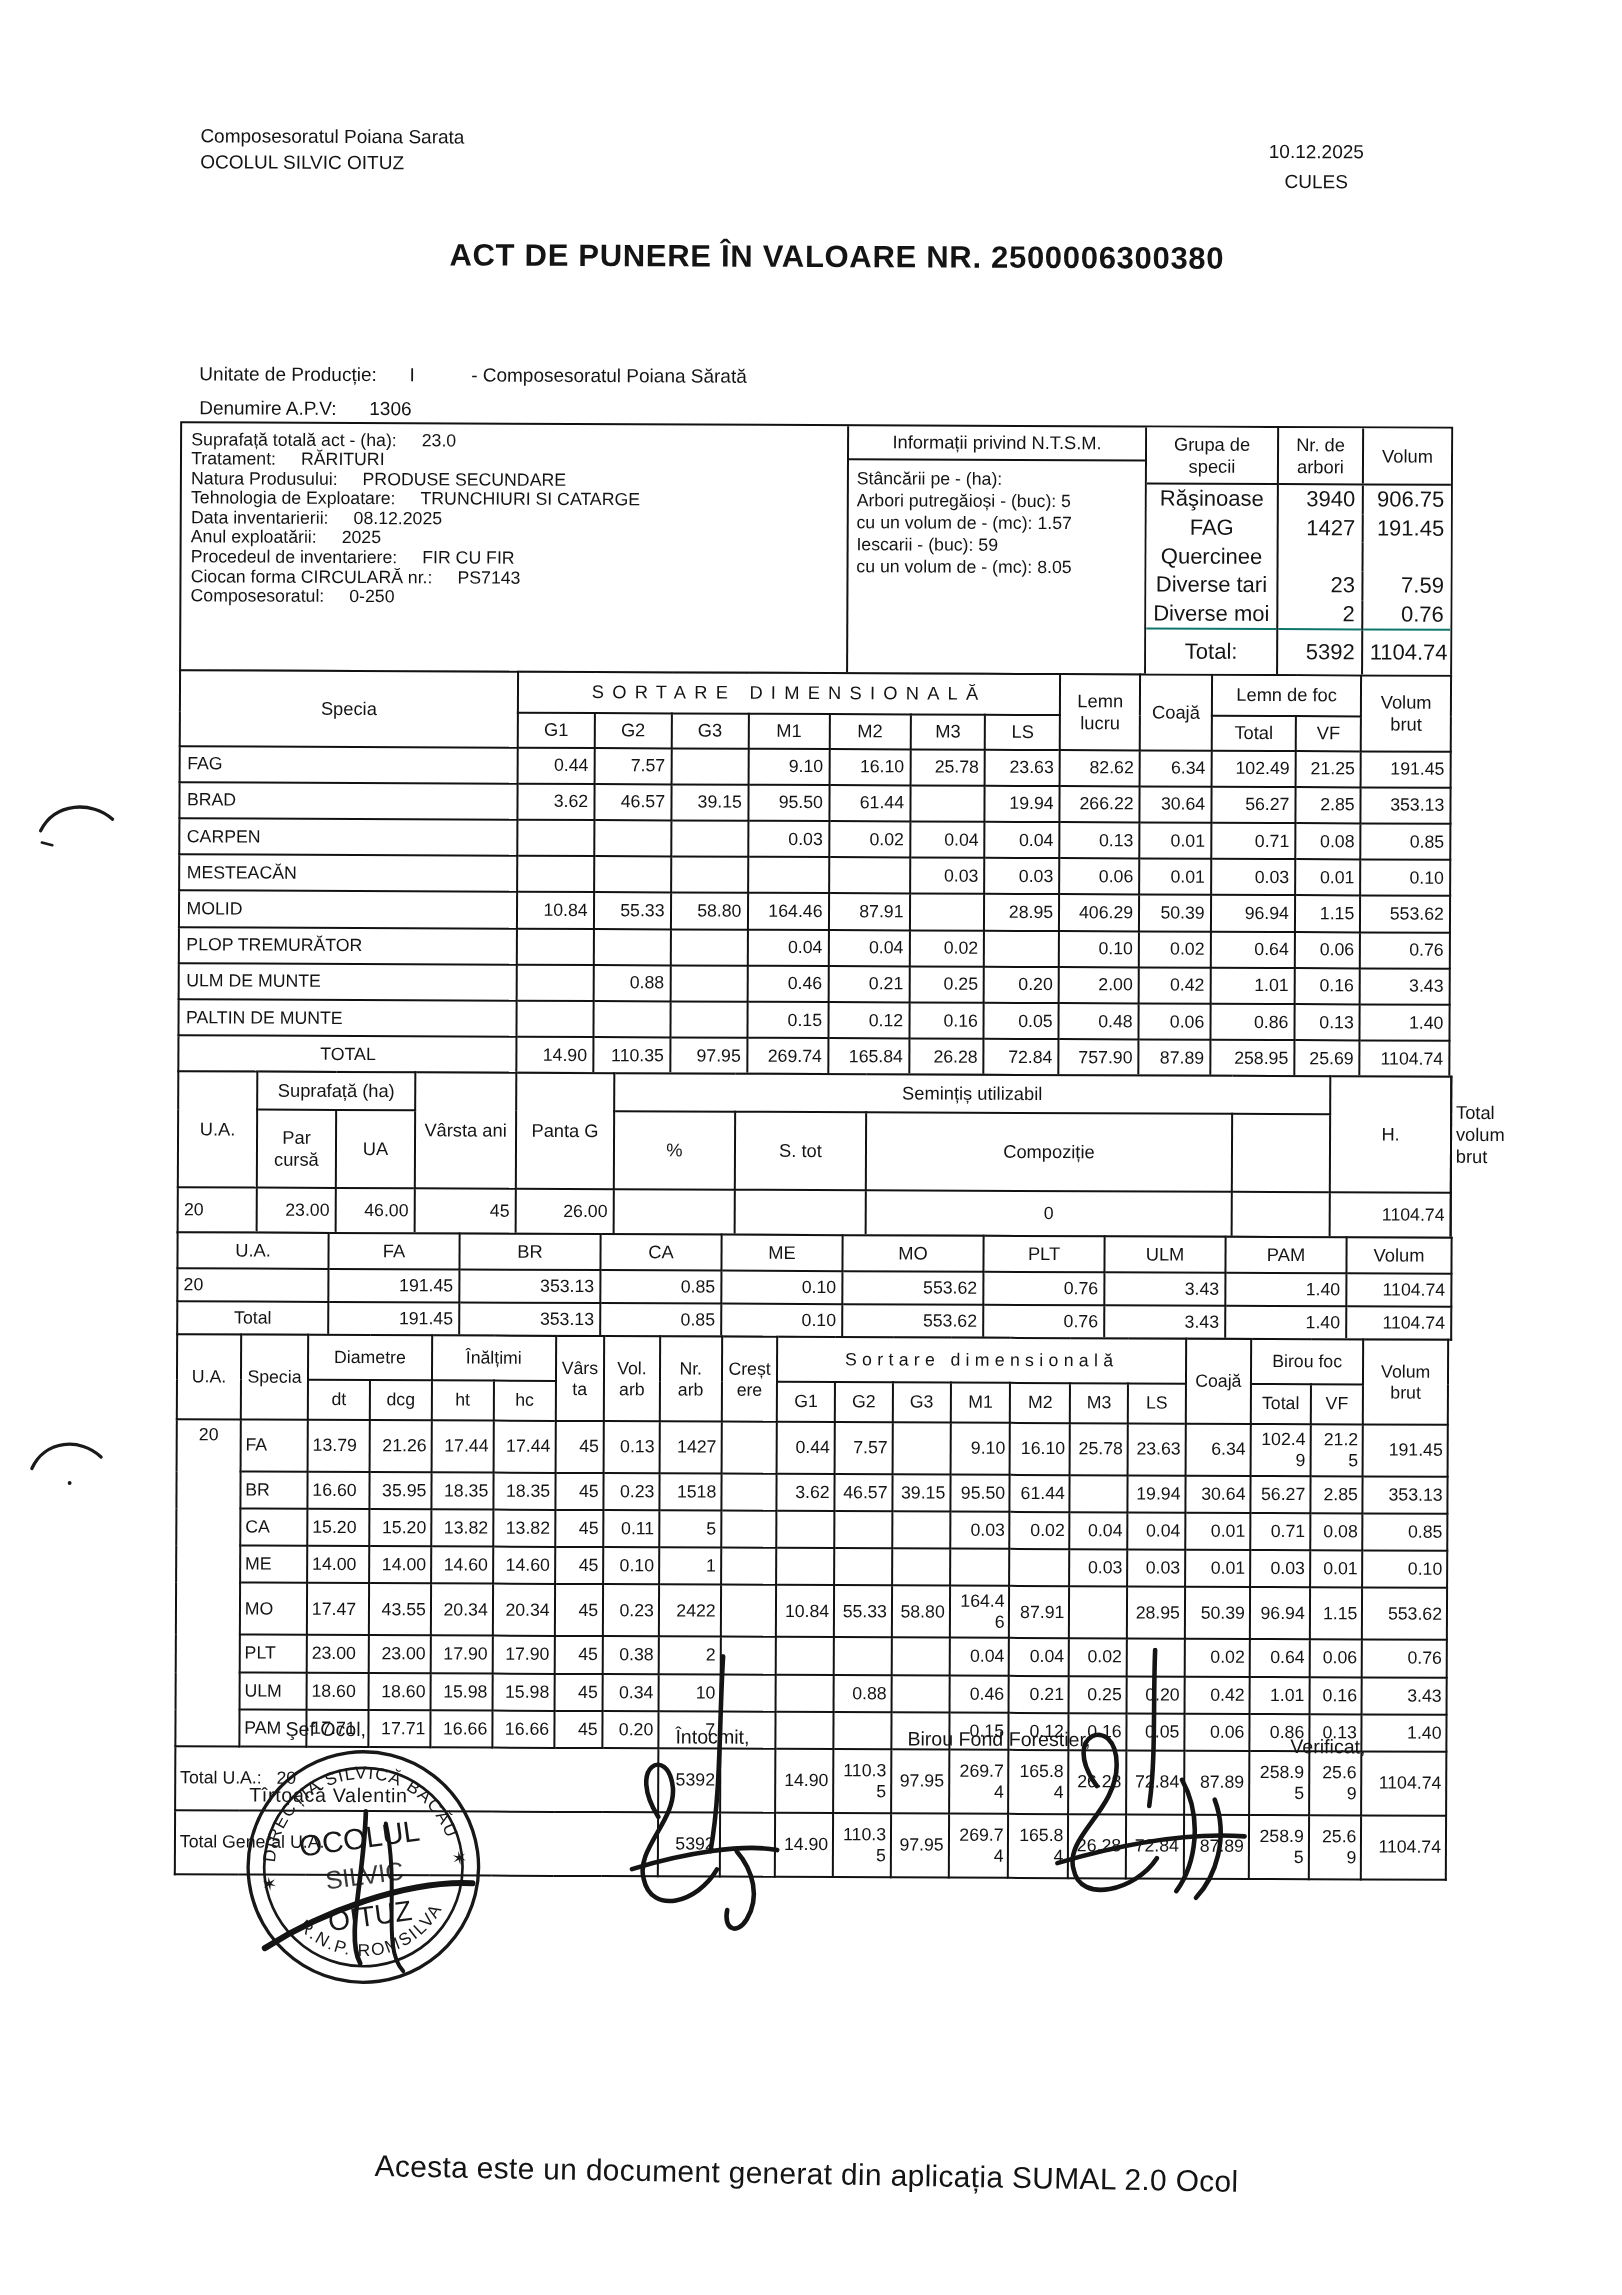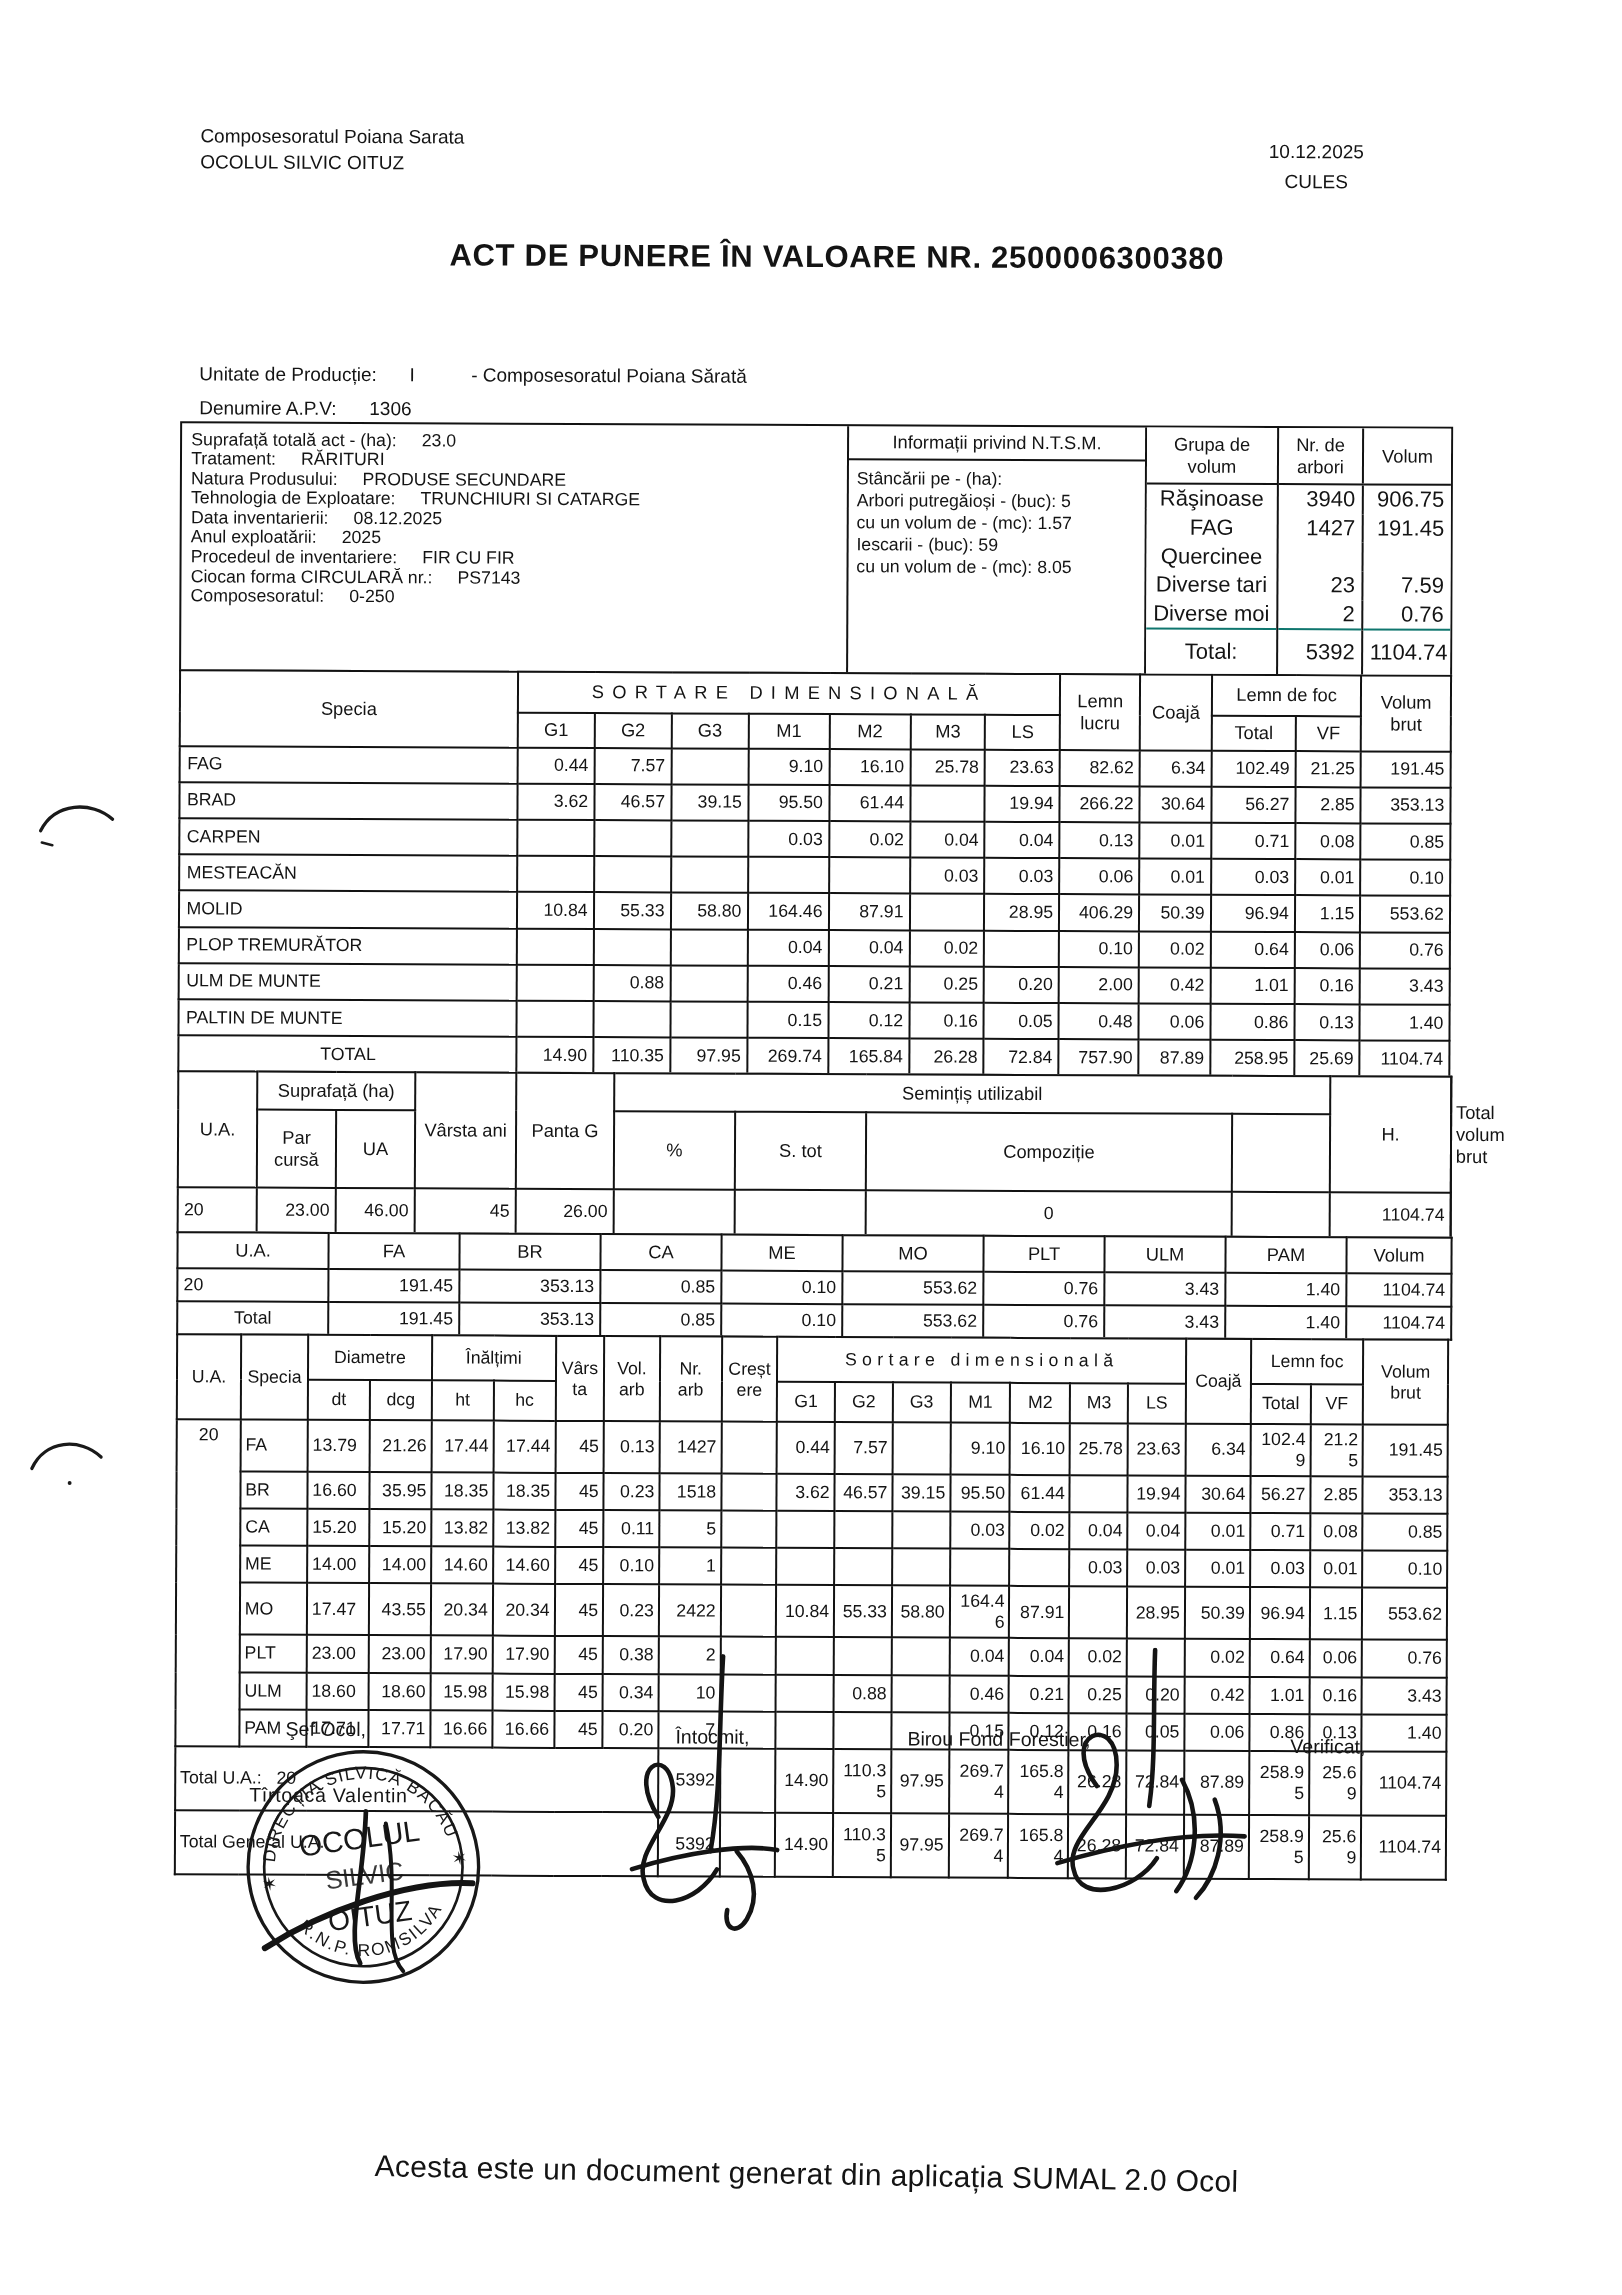--- a/index.html
+++ b/index.html
@@ -140,21 +140,21 @@
       </div>
       <div class="t1-groups">
         <table class="t-groups">
           <colgroup>
                 <col style="width:131px">
                 <col style="width:85px">
                 <col style="width:88px">
               </colgroup>
           <thead>
             <tr>
-              <th>Grupa de volum</th>
+              <th>Grupa de specii</th>
               <th>Nr. de arbori</th>
               <th>Volum</th>
             </tr>
           </thead>
           <tbody>
                 <tr>
                   <td>Răşinoase</td>
                   <td>3940</td>
                   <td>906.75</td>
                 </tr>
@@ -497,21 +497,21 @@
           <th rowspan="2">U.A.</th>
           <th rowspan="2">Specia</th>
           <th colspan="2">Diametre</th>
           <th colspan="2">Înălțimi</th>
           <th rowspan="2" class="bka">Vârsta</th>
           <th rowspan="2">Vol. arb</th>
           <th rowspan="2">Nr. arb</th>
           <th rowspan="2" class="bka">Creștere</th>
           <th colspan="7" class="sp2">Sortare dimensională</th>
           <th rowspan="2">Coajă</th>
-          <th colspan="2">Lemn foc</th>
+          <th colspan="2">Birou foc</th>
           <th rowspan="2">Volum brut</th>
         </tr>
         <tr>
           <th>dt</th>
           <th>dcg</th>
           <th>ht</th>
           <th>hc</th>
           <th>G1</th>
           <th>G2</th>
           <th>G3</th>

